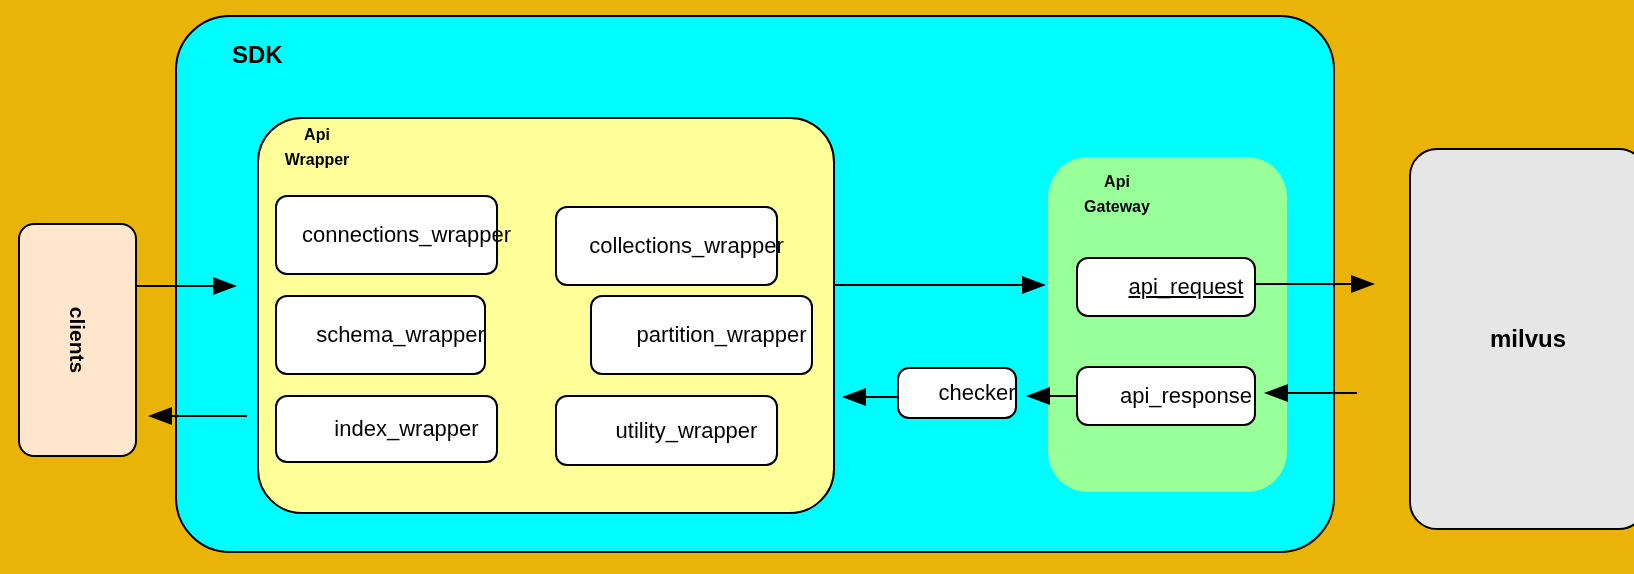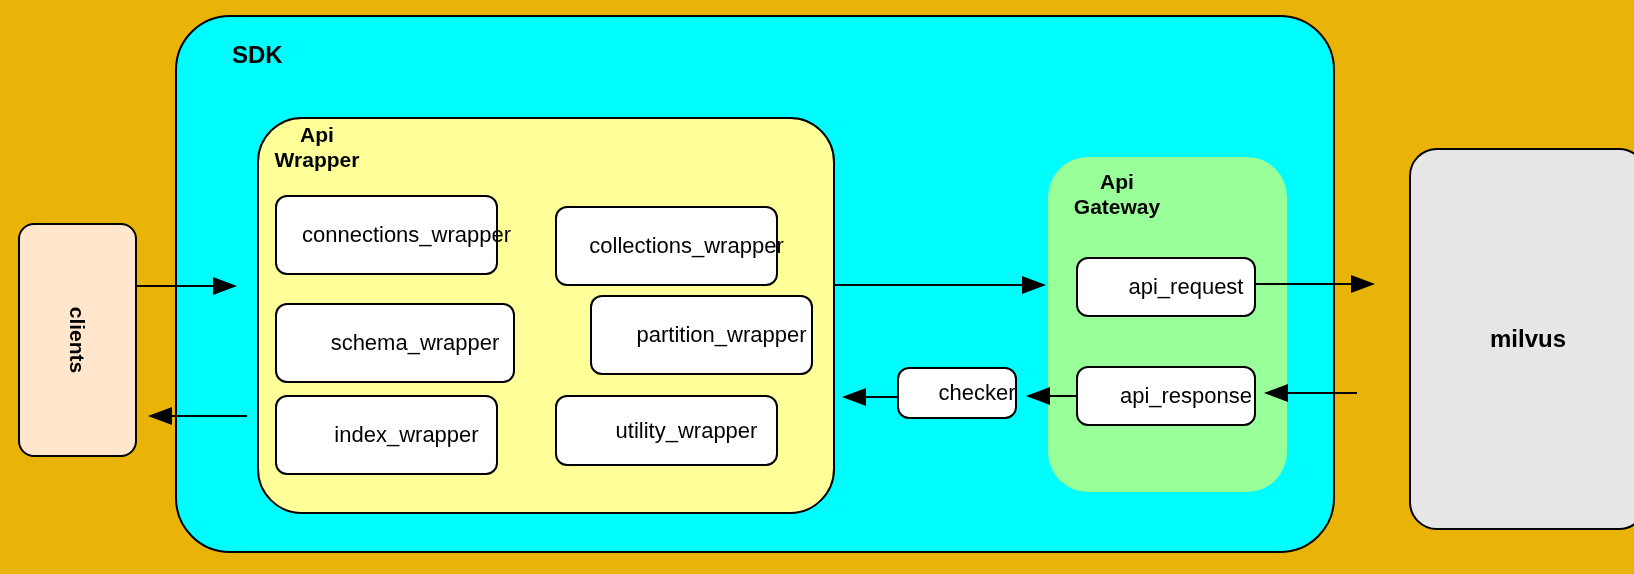--- a/index.html
+++ b/index.html
@@ -8,21 +8,21 @@
     font-family:"Liberation Sans",sans-serif;color:#000;overflow:hidden;
   }
   .abs{position:absolute;box-sizing:border-box;}
   .shape{border:2px solid #000;}
   .leaf{
     border:2px solid #000;border-radius:12px;background:#fff;
     display:flex;align-items:center;justify-content:center;
     font-size:22px;white-space:nowrap;padding-left:40px;
   }
   .ctitle{font-weight:bold;position:absolute;}
-  .two-line{text-align:center;font-size:21px;line-height:25px;}
+  .two-line{text-align:center;font-size:16px;line-height:25px;}
   .sdk-title{font-size:24px;left:55px;top:24px;}
   .clients-node{display:flex;align-items:center;justify-content:center;}
   .clients-label{transform:rotate(90deg);font-weight:bold;font-size:21px;white-space:nowrap;}
   .milvus-node{display:flex;align-items:center;justify-content:center;font-weight:bold;font-size:24px;margin-left:32px;}
   .edges{position:absolute;left:0;top:0;z-index:50;pointer-events:none;}
 </style>
 </head>
 <body>
 
 <div class="canvas">
@@ -41,45 +41,45 @@
       <div>Wrapper</div>
     </div>
   </div>
 
   <div class="abs leaf" style="left:275px;top:195px;width:223px;height:80px;">
     <span>connections_wrapper</span>
   </div>
   <div class="abs leaf" style="left:555px;top:195px;width:223px;height:80px;margin-top:11px;">
     <span>collections_wrapper</span>
   </div>
-  <div class="abs leaf" style="left:275px;top:295px;width:240px;height:80px;margin-top:8px;">
+  <div class="abs leaf" style="left:275px;top:295px;width:211px;height:80px;">
     <span>schema_wrapper</span>
   </div>
   <div class="abs leaf" style="left:555px;top:295px;width:223px;height:80px;margin-left:35px;">
     <span>partition_wrapper</span>
   </div>
-  <div class="abs leaf" style="left:275px;top:395px;width:223px;height:80px;">
+  <div class="abs leaf" style="left:275px;top:395px;width:223px;height:68px;">
     <span>index_wrapper</span>
   </div>
   <div class="abs leaf" style="left:555px;top:395px;width:223px;height:71px;">
     <span>utility_wrapper</span>
   </div>
 
   <div class="abs leaf" style="left:897px;top:367px;width:120px;height:52px;">
     <span>checker</span>
   </div>
 
   <div class="abs" style="left: 1048px; top: 157px; width: 239px; height: 335px; border-radius: 40px; background-color: rgb(153, 255, 153);">
     <div class="ctitle two-line" style="left:0px;top:12px;width:138px;">
       <div>Api</div>
       <div>Gateway</div>
     </div>
   </div>
 
-  <div class="abs leaf" style="left:1076px;top:257px;width:180px;height:60px;">
+  <div class="abs leaf" style="left:1076px;top:257px;width:180px;height:60px;text-decoration:underline;">
     <span>api_request</span>
   </div>
   <div class="abs leaf" style="left:1076px;top:366px;width:180px;height:60px;">
     <span>api_response</span>
   </div>
 
   <div class="abs shape milvus-node" style="left: 1377px; top: 148px; width: 238px; height: 382px; border-radius: 28px; background-color: rgb(230, 230, 230);">
     <span>milvus</span>
   </div>
 

